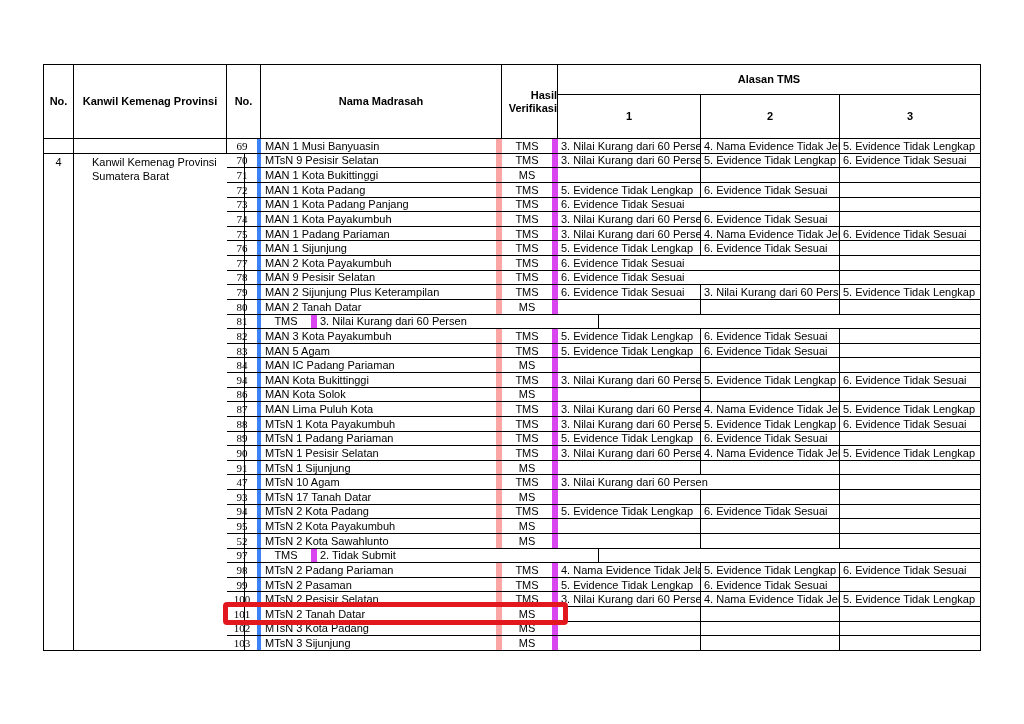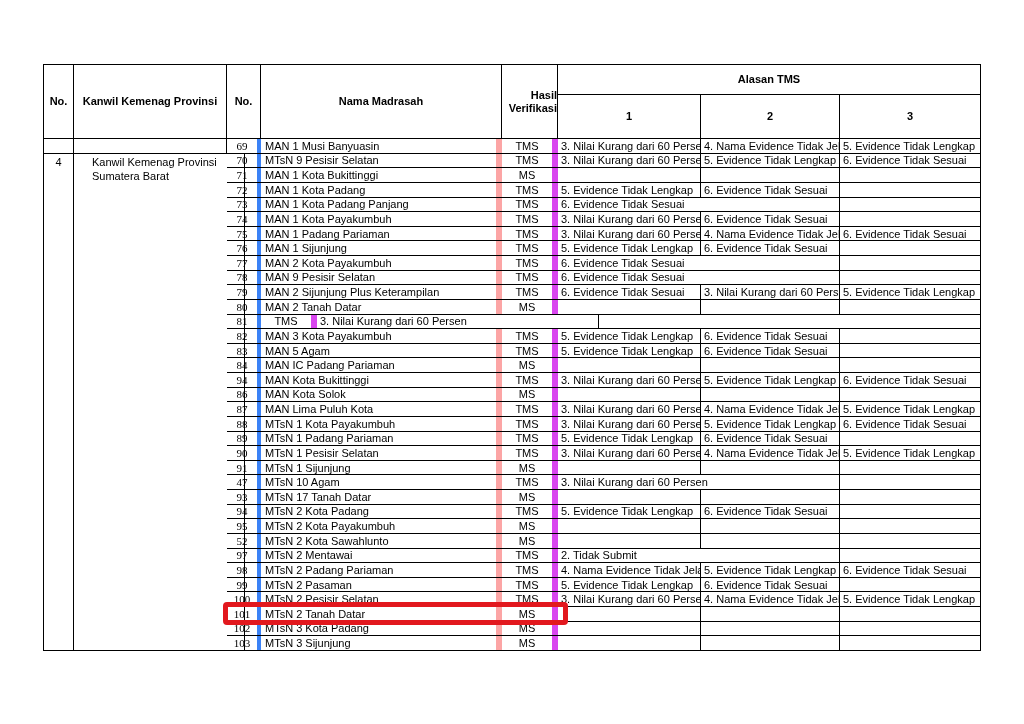--- a/index.html
+++ b/index.html
@@ -288,21 +288,20 @@
         <div class="row">
     <div class="cell c-no">52</div>
     <div class="cell c-nama">MTsN 2 Kota Sawahlunto</div>
     <div class="cell c-hasil">MS</div>
     <div class="cell c-a1"></div>
     <div class="cell c-a2"></div>
     <div class="cell c-a3"></div>
   </div>
         <div class="row">
     <div class="cell c-no">97</div>
-    <div class="cell c-nama">MTsN 2 Mentawai</div>
     <div class="cell c-hasil">TMS</div>
     <div class="cell c-a1 spill">2. Tidak Submit</div>
     <div class="cell c-a2"></div>
     <div class="cell c-a3"></div>
   </div>
         <div class="row">
     <div class="cell c-no">98</div>
     <div class="cell c-nama">MTsN 2 Padang Pariaman</div>
     <div class="cell c-hasil">TMS</div>
     <div class="cell c-a1">4. Nama Evidence Tidak Jelas</div>

